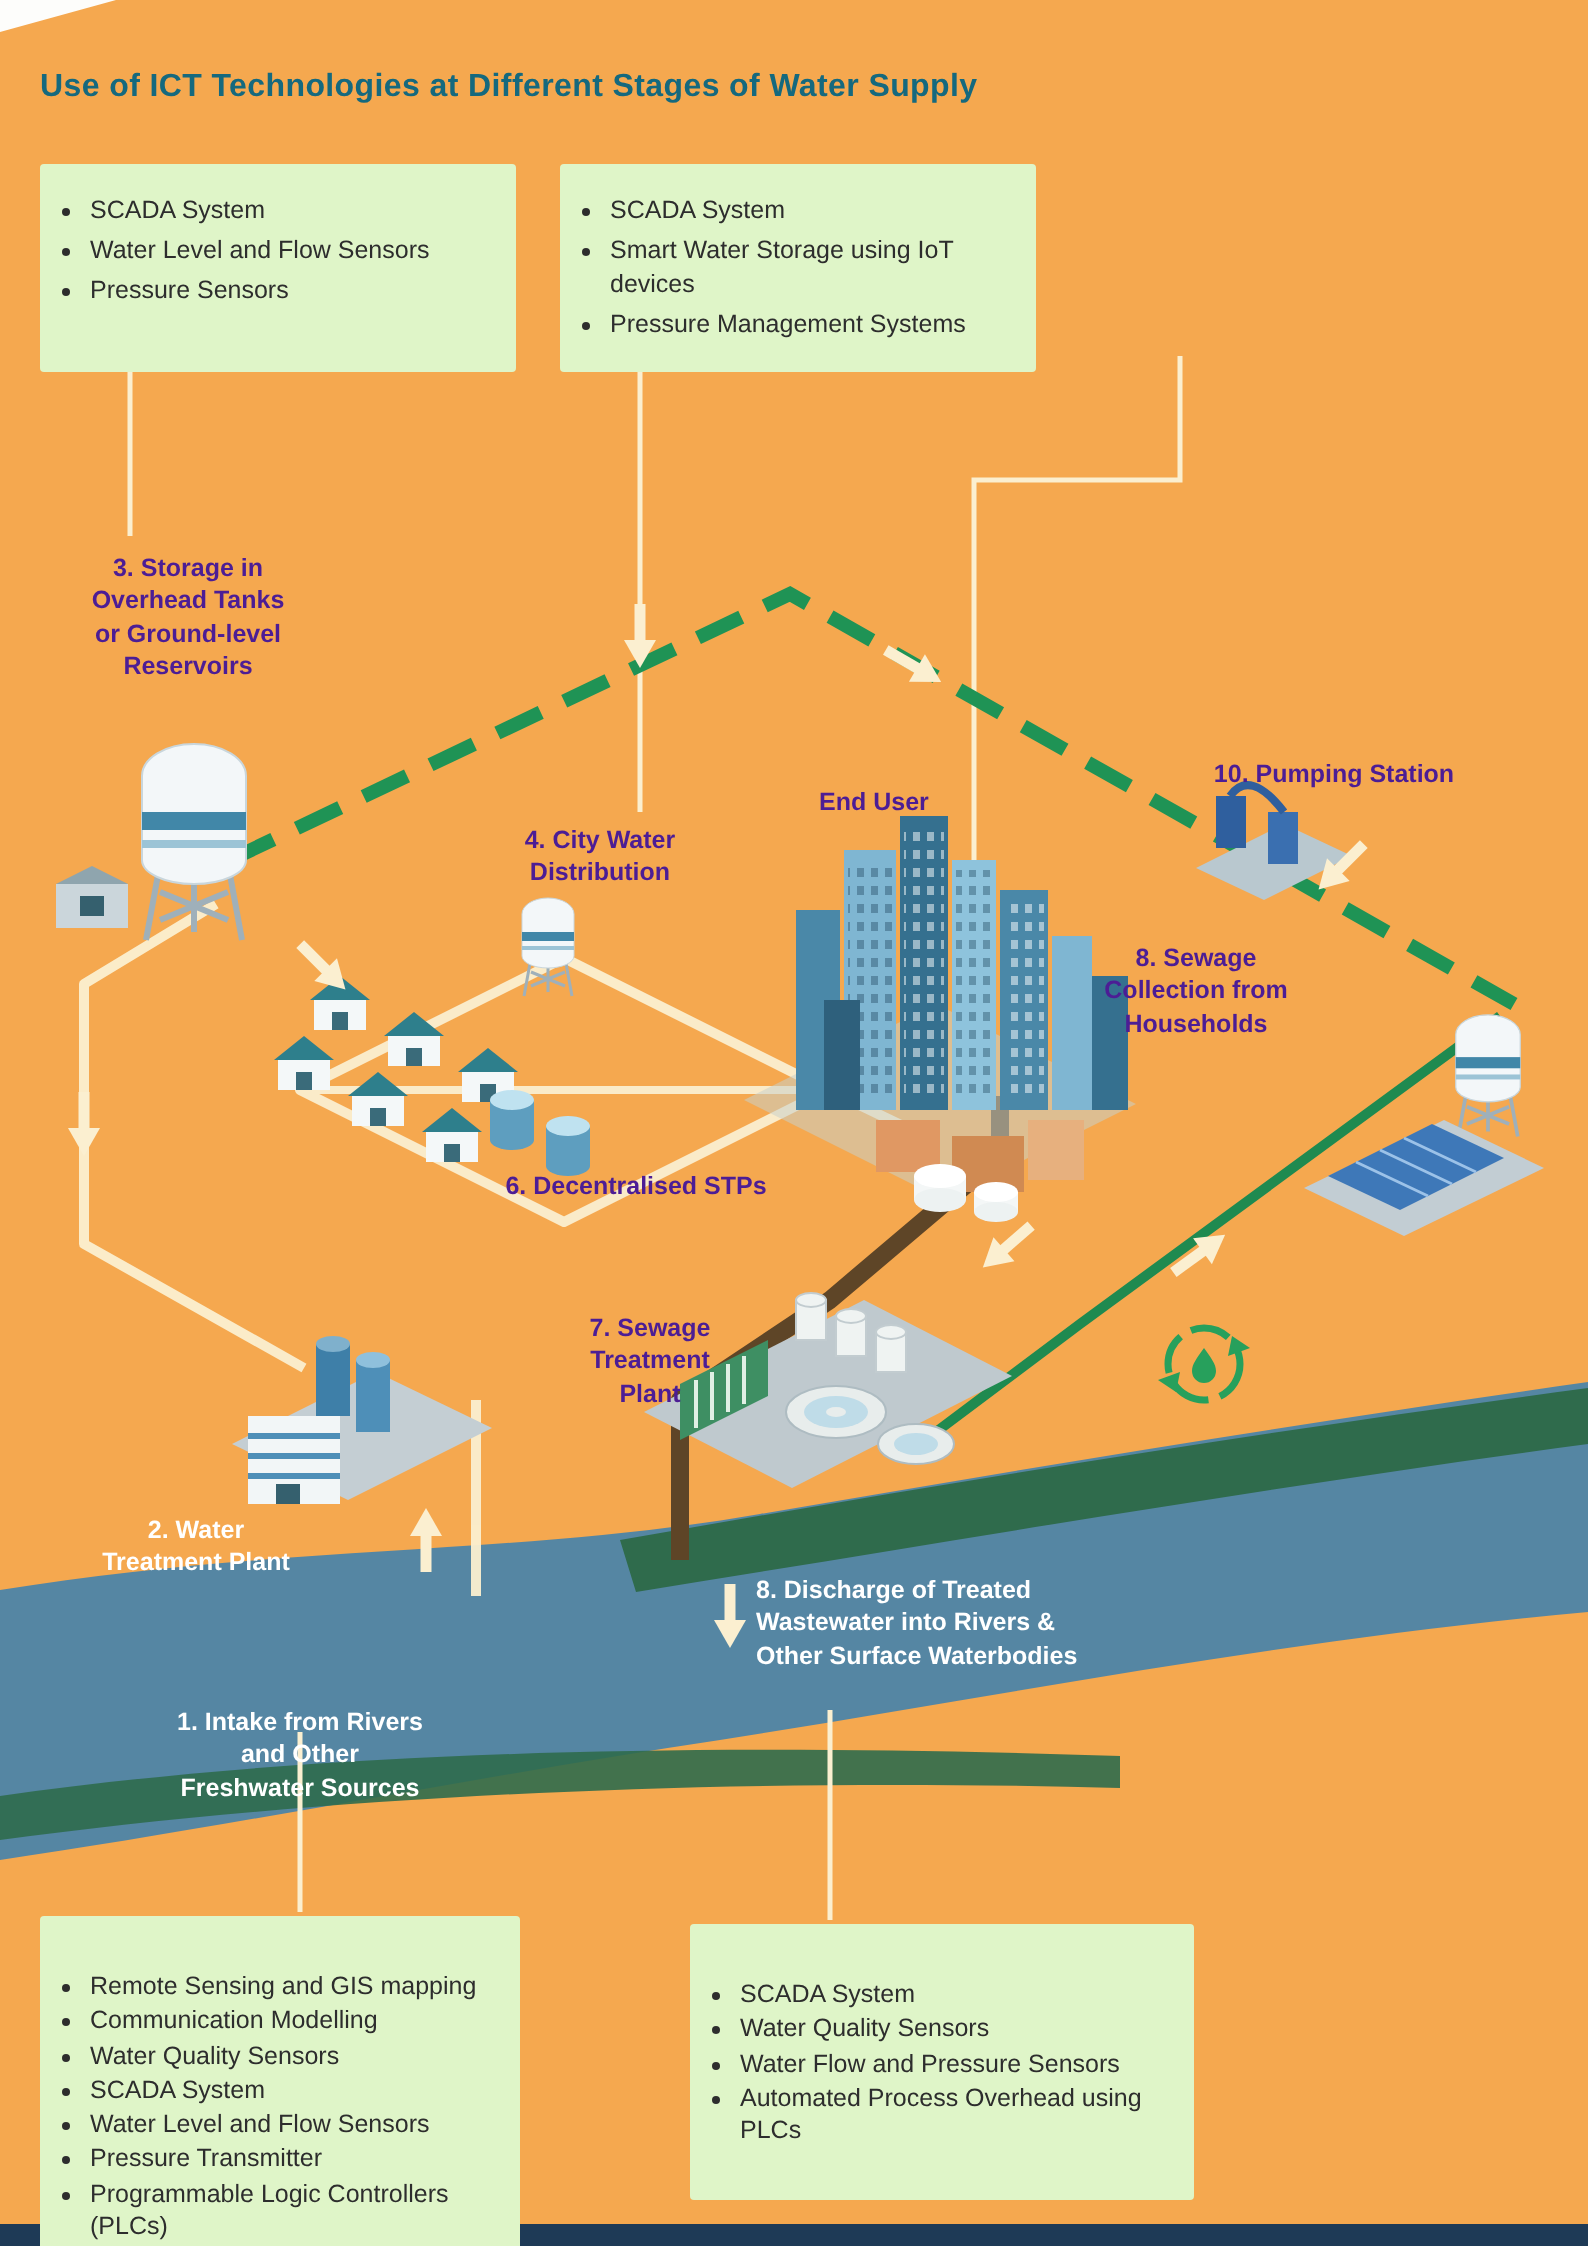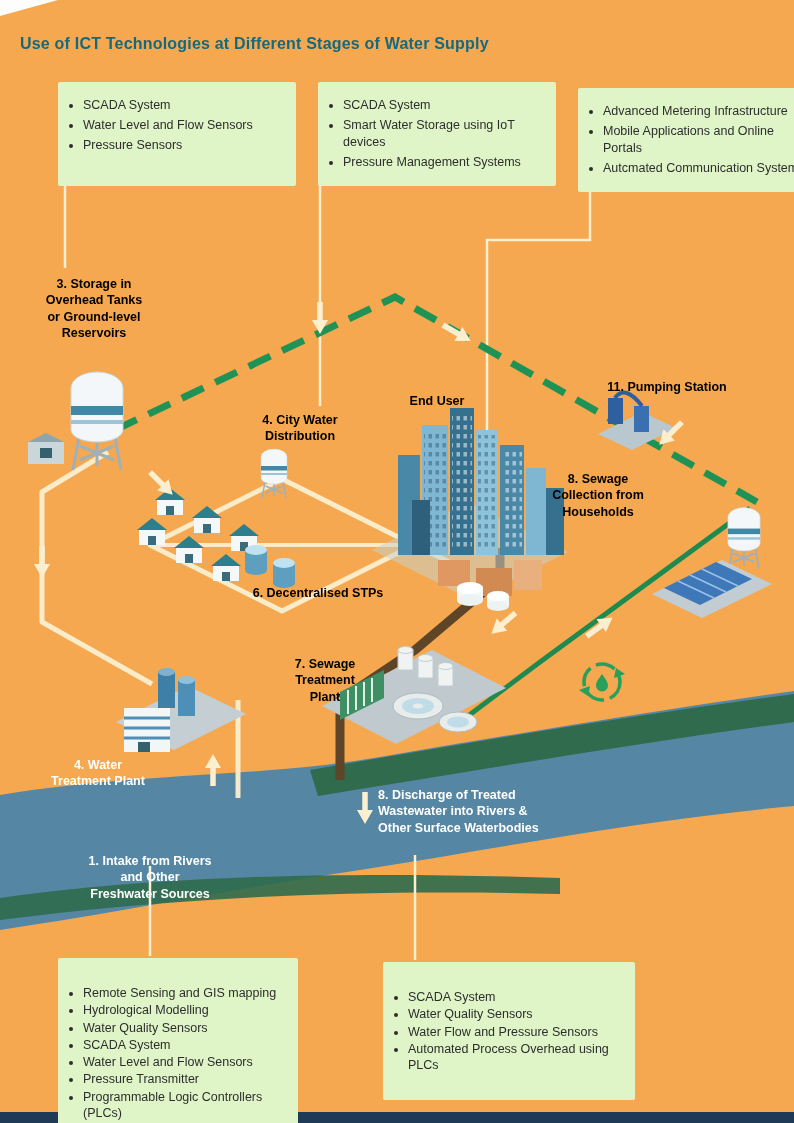--- a/index.html
+++ b/index.html
@@ -13,34 +13,33 @@
   #scene{position:absolute;left:0;top:0;width:794px;height:1123px;}
   .page-title{
     position:absolute;left:20px;top:24px;width:720px;
     font-size:16px;font-weight:bold;color:#15697E;letter-spacing:.2px;
   }
   .callout{
     position:absolute;box-sizing:border-box;
     background:#DFF5C8;border-radius:2px;
     color:#2d2d2d;font-size:12.5px;line-height:1.35;
     padding:12px 10px;
-    margin-left:38px;
   }
   .callout ul{margin:0;padding-left:15px;}
   .callout li{margin:3px 0;}
   .callout.tight{padding:26px 10px;}
   .callout.tight li{margin:1px 0;line-height:1.3;}
   #callout-storage{left:20px;top:82px;width:238px;min-height:104px;}
   #callout-distribution{left:280px;top:82px;width:238px;min-height:100px;}
   #callout-enduser{left:540px;top:88px;width:238px;min-height:90px;}
   #callout-intake{left:20px;top:958px;width:240px;min-height:152px;}
   #callout-sewage{left:345px;top:962px;width:252px;min-height:96px;}
   .stage-label{
     position:absolute;font-weight:bold;font-size:12.5px;line-height:1.3;
-    text-align:center;color:#000000;
+    text-align:center;color:#4c1d95;
   }
   .stage-label.white{color:#FFFFFF;}
   .stage-label.left{text-align:left;}
   #lbl-s3{left:38px;top:276px;width:112px;}
   #lbl-s4{left:252px;top:412px;width:96px;}
   #lbl-enduser{left:399px;top:393px;width:76px;}
   #lbl-s10{left:592px;top:379px;width:150px;}
   #lbl-s5{left:545px;top:471px;width:106px;}
   #lbl-s6{left:238px;top:585px;width:160px;}
   #lbl-s9{left:648px;top:620px;width:92px;}
@@ -235,53 +234,46 @@
   </div>
 
   <div class="callout" id="callout-distribution">
     <ul>
       <li>SCADA System</li>
       <li>Smart Water Storage using IoT devices</li>
       <li>Pressure Management Systems</li>
     </ul>
   </div>
 
-  <div class="callout" id="callout-enduser">
-    <ul>
-      <li>Advanced Metering Infrastructure</li>
-      <li>Mobile Applications and Online Portals</li>
-      <li>Autcmated Communication Systems</li>
-    </ul>
-  </div>
 
   <div class="callout tight" id="callout-intake">
     <ul>
       <li>Remote Sensing and GIS mapping</li>
-      <li>Hydrological Modelling</li>
+      <li>Communication Modelling</li>
       <li>Water Quality Sensors</li>
       <li>SCADA System</li>
       <li>Water Level and Flow Sensors</li>
       <li>Pressure Transmitter</li>
       <li>Programmable Logic Controllers (PLCs)</li>
     </ul>
   </div>
 
   <div class="callout tight" id="callout-sewage">
     <ul>
       <li>SCADA System</li>
       <li>Water Quality Sensors</li>
       <li>Water Flow and Pressure Sensors</li>
       <li>Automated Process Overhead using PLCs</li>
     </ul>
   </div>
 
   <div class="stage-label" id="lbl-s3">3. Storage in Overhead Tanks or Ground-level Reservoirs</div>
   <div class="stage-label" id="lbl-s4">4. City Water Distribution</div>
   <div class="stage-label" id="lbl-enduser">End User</div>
-  <div class="stage-label" id="lbl-s10">11. Pumping Station</div>
+  <div class="stage-label" id="lbl-s10">10. Pumping Station</div>
   <div class="stage-label" id="lbl-s5">8. Sewage Collection from Households</div>
   <div class="stage-label" id="lbl-s6">6. Decentralised STPs</div>
   <div class="stage-label" id="lbl-s7">7. Sewage Treatment Plant</div>
-  <div class="stage-label white" id="lbl-s2">4. Water Treatment Plant</div>
+  <div class="stage-label white" id="lbl-s2">2. Water Treatment Plant</div>
   <div class="stage-label white" id="lbl-s1">1. Intake from Rivers and Other Freshwater Sources</div>
   <div class="stage-label white left" id="lbl-s8">8. Discharge of Treated Wastewater into Rivers &amp; Other Surface Waterbodies</div>
 
 </div>
 
 </body></html>

